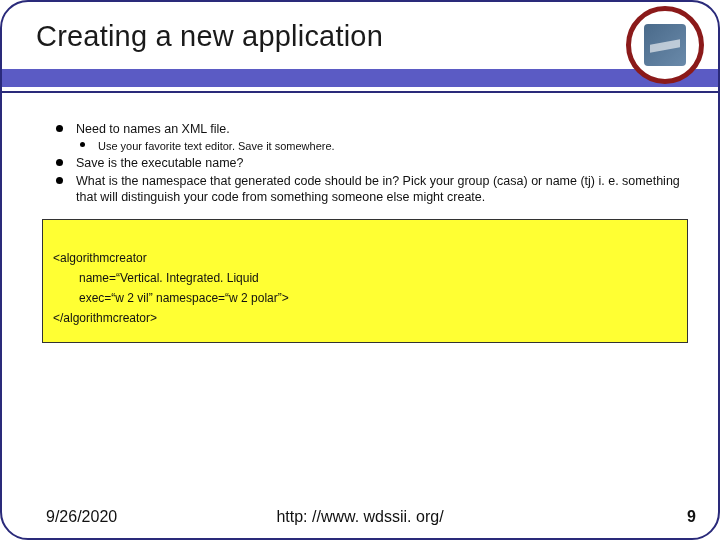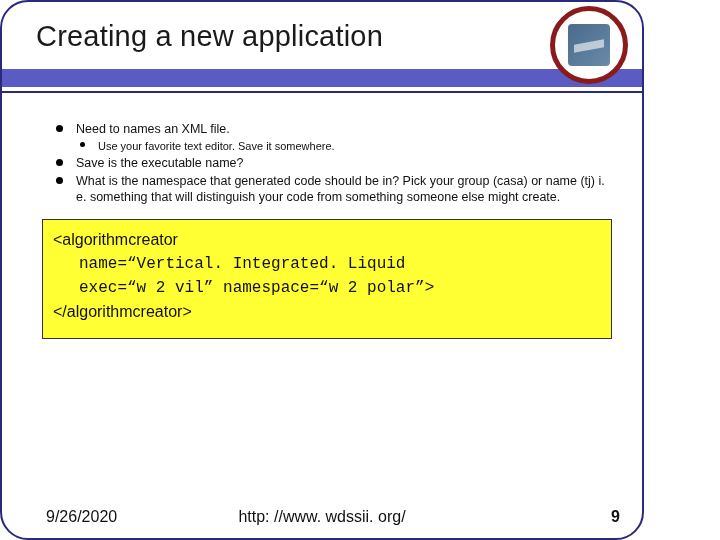--- a/index.html
+++ b/index.html
@@ -1,36 +1,36 @@
 <!DOCTYPE html>
 <html><head>
 <meta charset="utf-8">
 <style>
   * { box-sizing: border-box; margin: 0; padding: 0; }
   html, body { width: 720px; height: 540px; font-family: Arial, sans-serif; background: #fff; overflow: hidden; }
-  .slide { width: 644px; height: 540px; position: relative; border: 2px solid #2a2a7a; border-radius: 28px; overflow: hidden; }
+  .slide { width: 720px; height: 540px; position: relative; border: 2px solid #2a2a7a; border-radius: 28px; overflow: hidden; }
   .logo-wrap { position: absolute; top: 4px; right: 14px; width: 78px; height: 78px; z-index: 5; }
   .logo-ring { width: 78px; height: 78px; border-radius: 50%; border: 5px solid #8b1a1a; background: #fff; display: flex; align-items: center; justify-content: center; position: relative; }
   .logo-inner { width: 42px; height: 42px; background: linear-gradient(135deg, #4a6a8a 0%, #6a8aaa 100%); border-radius: 4px; position: relative; }
   .logo-inner::after { content:""; position:absolute; left:6px; top:18px; width:30px; height:8px; background: rgba(255,255,255,0.6); transform: skewY(-10deg); }
   .title-area { padding: 18px 110px 10px 34px; }
   .title { font-size: 29px; color: #1a1a1a; font-weight: 400; letter-spacing: 0.2px; }
   .divider { margin-top: 6px; }
   .band { height: 18px; background: #5b5bc4; }
   .thin-line { height: 2px; background: #2a2a7a; margin-top: 4px; }
   .content { padding: 28px 34px 0 54px; font-size: 12.5px; color: #111; line-height: 1.28; }
   ul.bullets { list-style: none; }
   ul.bullets > li { position: relative; padding-left: 20px; margin-bottom: 2px; }
   ul.bullets > li::before { content:""; position:absolute; left:0; top:4px; width:7px; height:7px; background:#000; border-radius:50%; }
   ul.sub { list-style: none; margin: 2px 0 2px 4px; font-size: 11px; }
   ul.sub > li { position: relative; padding-left: 18px; margin-bottom: 1px; }
   ul.sub > li::before { content:""; position:absolute; left:0; top:3px; width:5px; height:5px; background:#000; border-radius:50%; }
-  .codebox { margin: 14px 30px 0 40px; background: #ffff33; border:1px solid #333; padding: 4px 10px 10px 10px; font-size: 16px; color:#111; line-height: 1.0; }
+  .codebox { margin: 14px 30px 0 40px; background: #ffff33; border:1px solid #333; padding: 24px 10px 10px 10px; font-size: 12px; color:#111; line-height: 1.0; }
   .codebox .cl { margin: 8px 0; }
-  .codebox .cl.ind { padding-left: 26px; font-family: Liberation Mono, monospace; }
+  .codebox .cl.ind { padding-left: 26px; }
   .footer { position:absolute; bottom: 12px; left:0; width:100%; display:flex; justify-content: space-between; align-items:center; padding: 0 22px 0 44px; font-size: 16px; color:#111; }
   .footer .center { position:absolute; left:50%; transform:translateX(-50%); }
   .footer .pg { font-weight: bold; }
 </style>
 </head>
 <body>
 
 <div class="slide">
 
   <div class="logo-wrap">

